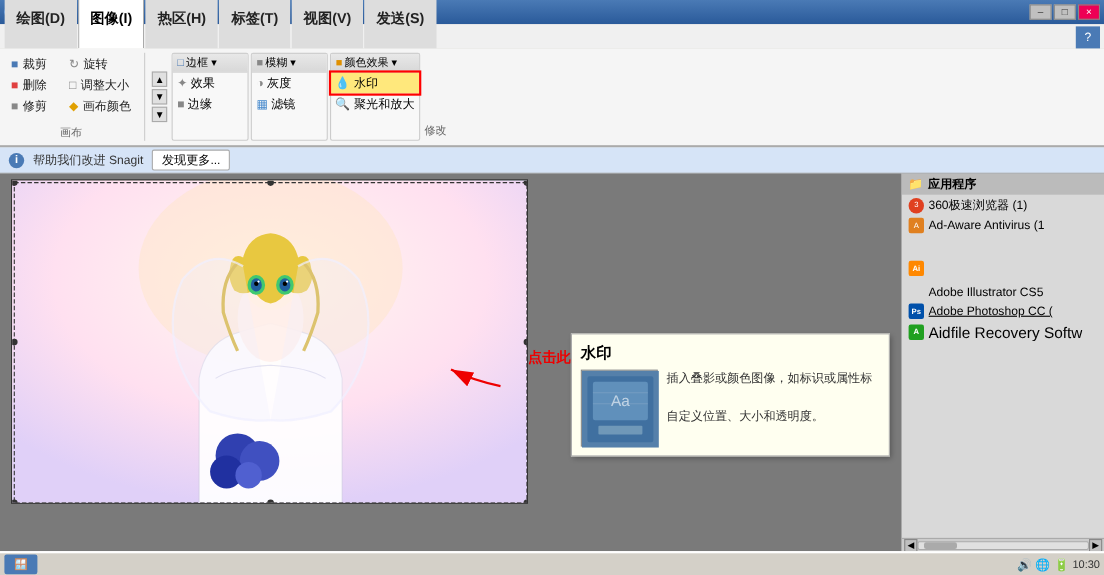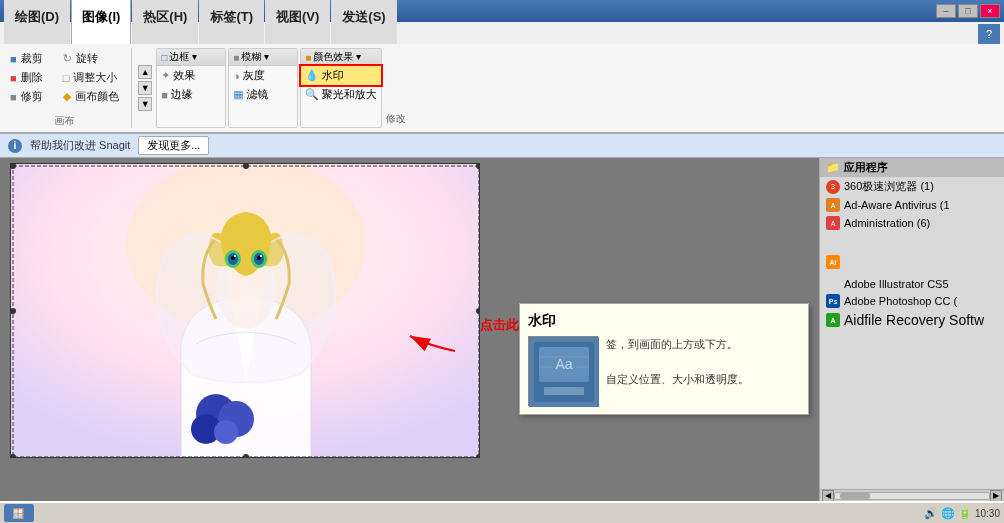--- a/index.html
+++ b/index.html
@@ -507,21 +507,21 @@
           <rect width="70" height="70" fill="#5580aa"></rect>
           <rect x="5" y="5" width="60" height="60" fill="#4070a0" rx="2"></rect>
           <rect x="10" y="10" width="50" height="35" fill="#6090bb" rx="2"></rect>
           <line x1="10" y1="20" x2="60" y2="20" stroke="#88aac8" stroke-width="1" opacity="0.5"></line>
           <line x1="10" y1="30" x2="60" y2="30" stroke="#88aac8" stroke-width="1" opacity="0.5"></line>
           <text x="35" y="32" text-anchor="middle" fill="rgba(255,255,255,0.6)" font-size="14">Aa</text>
           <rect x="15" y="50" width="40" height="8" fill="#7098b8" rx="1"></rect>
         </svg>
       </div>
       <div class="tooltip-text">
-        <div>签，到画面的上方或下方。</div>
+        <div>插入叠影或颜色图像，如标识或属性标</div>
         <br>
         <div>自定义位置、大小和透明度。</div>
       </div>
     </div>
   </div>
 
   <div class="right-sidebar">
     <div class="sidebar-section-title">
       <span>📁</span>
       <span>应用程序</span>
@@ -529,30 +529,26 @@
 
     <div class="sidebar-item">
       <div class="sidebar-item-icon" style="background:#e04020;border-radius:50%;width:14px;height:14px;display:flex;align-items:center;justify-content:center;font-size:7px;color:white;">3</div>
       <span style="font-size:11px;overflow:hidden;white-space:nowrap;max-width:155px;">360极速浏览器 (1)</span>
     </div>
     <div class="sidebar-item">
       <div class="sidebar-item-icon" style="background:#e08020;width:14px;height:14px;border-radius:2px;display:flex;align-items:center;justify-content:center;font-size:7px;color:white;">A</div>
       <span style="font-size:11px;overflow:hidden;white-space:nowrap;max-width:155px;">Ad-Aware Antivirus (1</span>
     </div>
     <div class="sidebar-item">
-      <div class="sidebar-item-icon" style="background:#e04040;width:14px;height:14px;border-radius:2px;display:flex;align-items:center;justify-content:center;font-size:7px;color:white;">A</div>
-      <span style="font-size:11px;overflow:hidden;white-space:nowrap;max-width:155px;">Administration (6)</span>
-    </div>
-    <div class="sidebar-item">
       <div class="sidebar-item-icon" style="background:#ff8800;width:14px;height:14px;border-radius:2px;display:flex;align-items:center;justify-content:center;font-size:7px;color:white;font-weight:bold;">Ai</div>
       <span style="font-size:11px;overflow:hidden;white-space:nowrap;max-width:155px;margin-top:44px;">Adobe Illustrator CS5</span>
     </div>
     <div class="sidebar-item">
       <div class="sidebar-item-icon" style="background:#0050aa;width:14px;height:14px;border-radius:2px;display:flex;align-items:center;justify-content:center;font-size:7px;color:white;font-weight:bold;">Ps</div>
-      <span style="font-size:11px;overflow:hidden;white-space:nowrap;max-width:155px;">Adobe Photoshop CC (</span>
+      <span style="font-size:11px;overflow:hidden;white-space:nowrap;max-width:155px;text-decoration:underline;">Adobe Photoshop CC (</span>
     </div>
     <div class="sidebar-item">
       <div class="sidebar-item-icon" style="background:#20a020;width:14px;height:14px;border-radius:2px;display:flex;align-items:center;justify-content:center;font-size:7px;color:white;font-weight:bold;">A</div>
       <span style="font-size:14px;overflow:hidden;white-space:nowrap;max-width:155px;">Aidfile Recovery Softw</span>
     </div>
 
     <div style="margin-top:auto;">
       <div class="sidebar-scrollbar">
         <div style="width:12px;height:12px;background:#c0c0c0;border:1px solid #888;display:flex;align-items:center;justify-content:center;cursor:pointer;font-size:8px;">◀</div>
         <div class="scrollbar-track">

